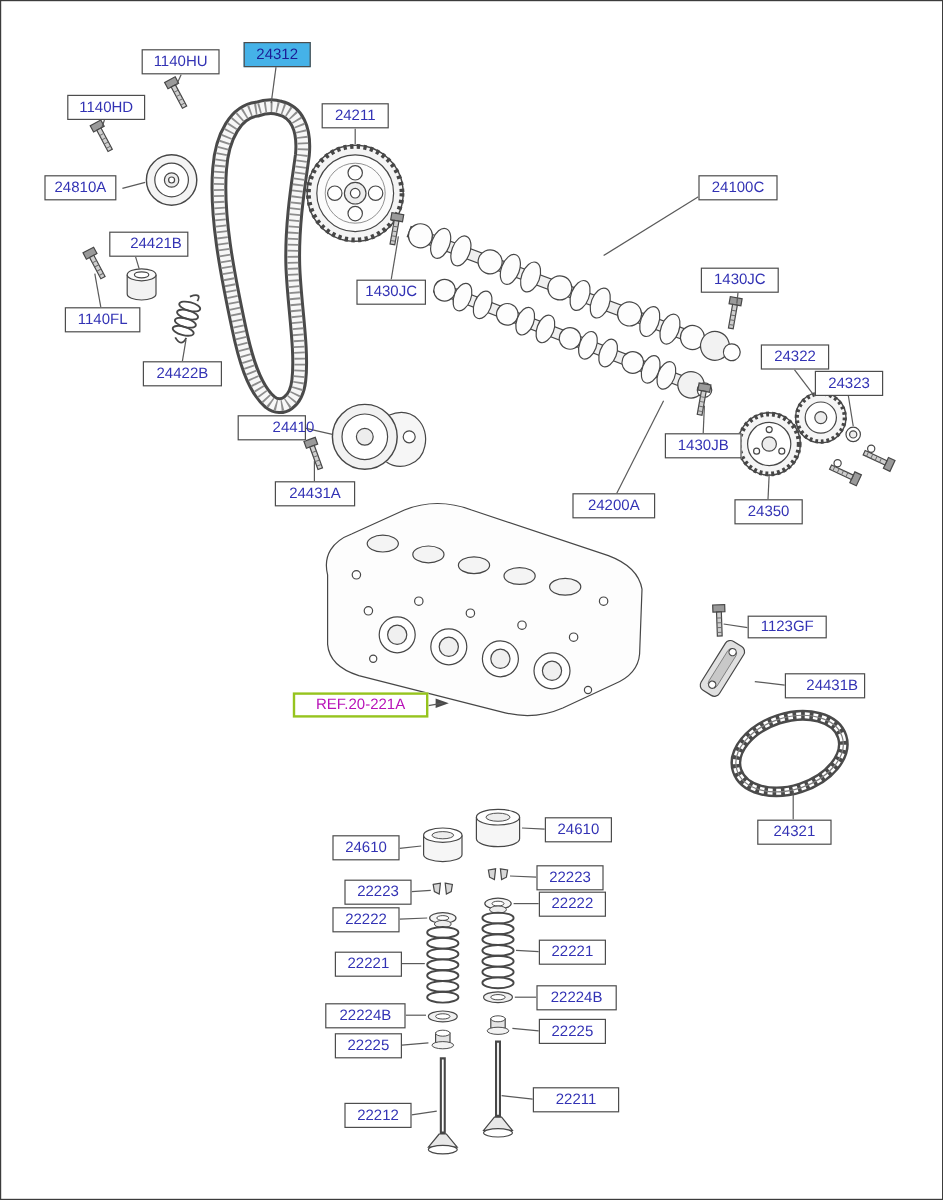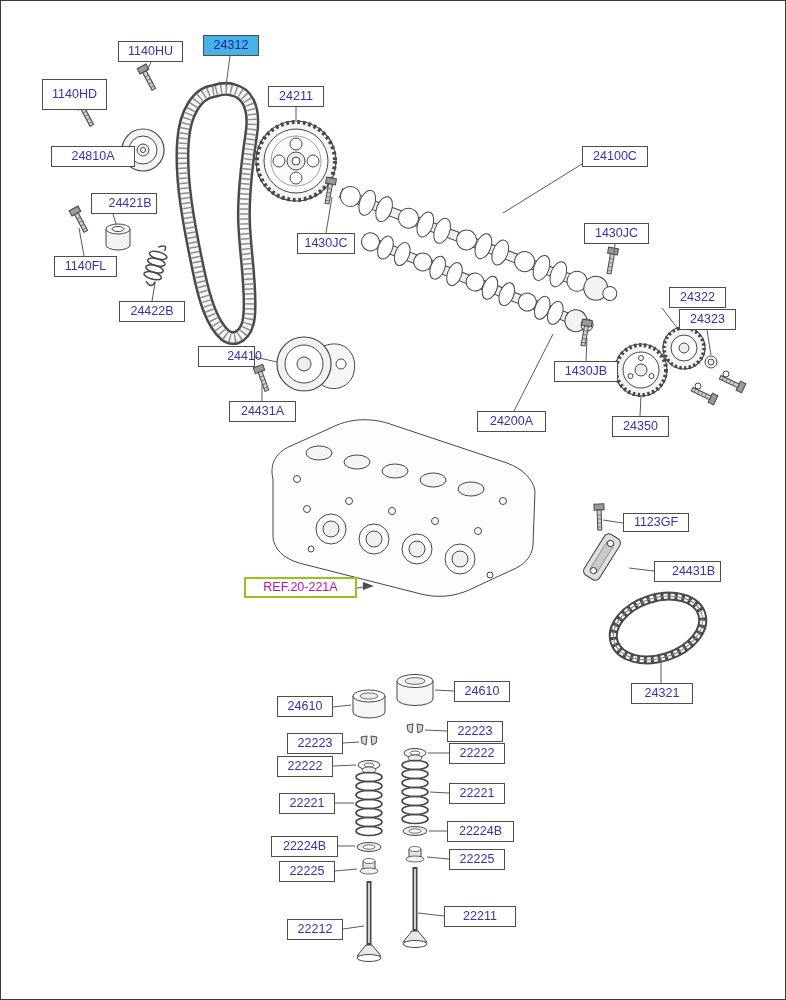--- a/index.html
+++ b/index.html
@@ -309,29 +309,29 @@
         <line x1="337" y1="845" x2="354" y2="845" class="leader"></line>
         <line x1="446" y1="830" x2="428" y2="830" class="leader"></line>
         <line x1="334" y1="870" x2="356" y2="868" class="leader"></line>
         <line x1="448" y1="858" x2="426" y2="856" class="leader"></line>
         <line x1="342" y1="928" x2="363" y2="925" class="leader"></line>
         <line x1="443" y1="915" x2="417" y2="912" class="leader"></line>
       </g>
   </svg>
 <div class="part-label" style="left: 117px; top: 40px; width: 65px; height: 21px;">1140HU</div>
     <div class="part-label highlight" style="left: 202px; top: 34px; width: 56px; height: 21px;">24312</div>
-    <div class="part-label" style="left: 41px; top: 78px; width: 65px; height: 31px;">1140HD</div>
+    <div class="part-label" style="left: 55px; top: 78px; width: 65px; height: 21px;">1140HD</div>
     <div class="part-label" style="left: 267px; top: 85px; width: 56px; height: 21px;">24211</div>
-    <div class="part-label" style="left: 50px; top: 145px; width: 84px; height: 21px;">24810A</div>
+    <div class="part-label" style="left: 36px; top: 145px; width: 60px; height: 21px;">24810A</div>
     <div class="part-label" style="left: 90px; top: 192px; width: 66px; height: 21px; padding-left: 12px;">24421B</div>
     <div class="part-label" style="left: 581px; top: 145px; width: 66px; height: 21px;">24100C</div>
     <div class="part-label" style="left: 296px; top: 232px; width: 58px; height: 21px;">1430JC</div>
     <div class="part-label" style="left: 583px; top: 222px; width: 65px; height: 21px;">1430JC</div>
     <div class="part-label" style="left: 53px; top: 255px; width: 63px; height: 21px;">1140FL</div>
-    <div class="part-label" style="left: 633px; top: 286px; width: 57px; height: 21px; margin-left: 35px;">24322</div>
+    <div class="part-label" style="left: 633px; top: 286px; width: 57px; height: 21px;">24322</div>
     <div class="part-label" style="left: 678px; top: 308px; width: 57px; height: 21px;">24323</div>
     <div class="part-label" style="left: 118px; top: 300px; width: 66px; height: 21px;">24422B</div>
     <div class="part-label" style="left: 197px; top: 345px; width: 57px; height: 21px; padding-left: 36px;">24410</div>
     <div class="part-label" style="left: 553px; top: 360px; width: 64px; height: 21px;">1430JB</div>
     <div class="part-label" style="left: 228px; top: 400px; width: 67px; height: 21px;">24431A</div>
     <div class="part-label" style="left: 476px; top: 410px; width: 69px; height: 21px;">24200A</div>
     <div class="part-label" style="left: 611px; top: 415px; width: 57px; height: 21px;">24350</div>
     <div class="part-label" style="left: 622px; top: 512px; width: 66px; height: 19px;">1123GF</div>
     <div class="part-label" style="left: 653px; top: 560px; width: 67px; height: 21px; padding-left: 12px;">24431B</div>
     <div class="part-label ref" style="left: 243px; top: 576px; width: 113px; height: 21px;">REF.20-221A</div>

